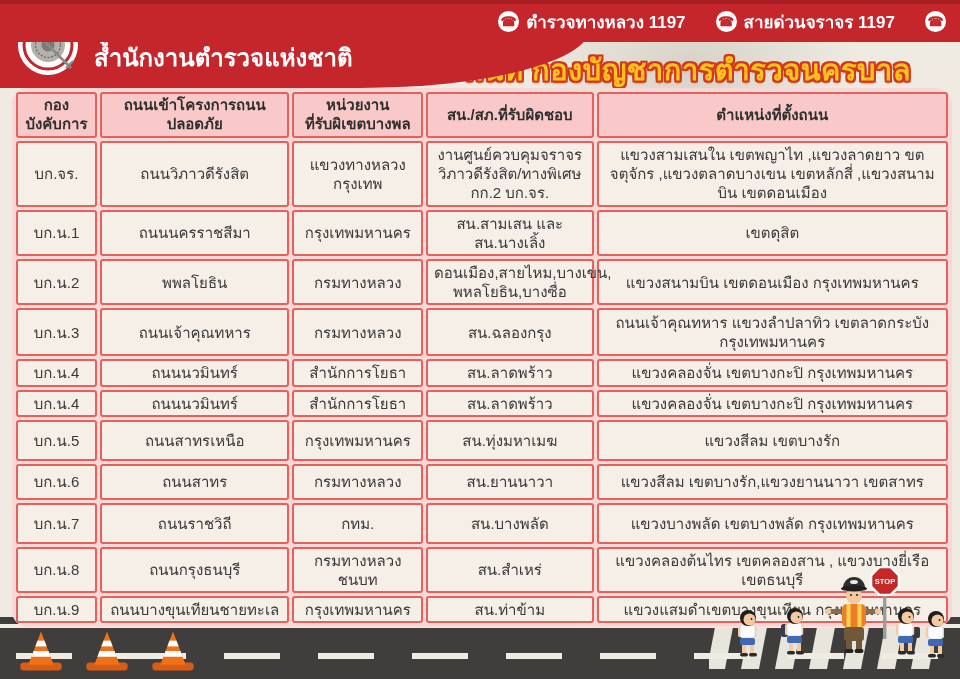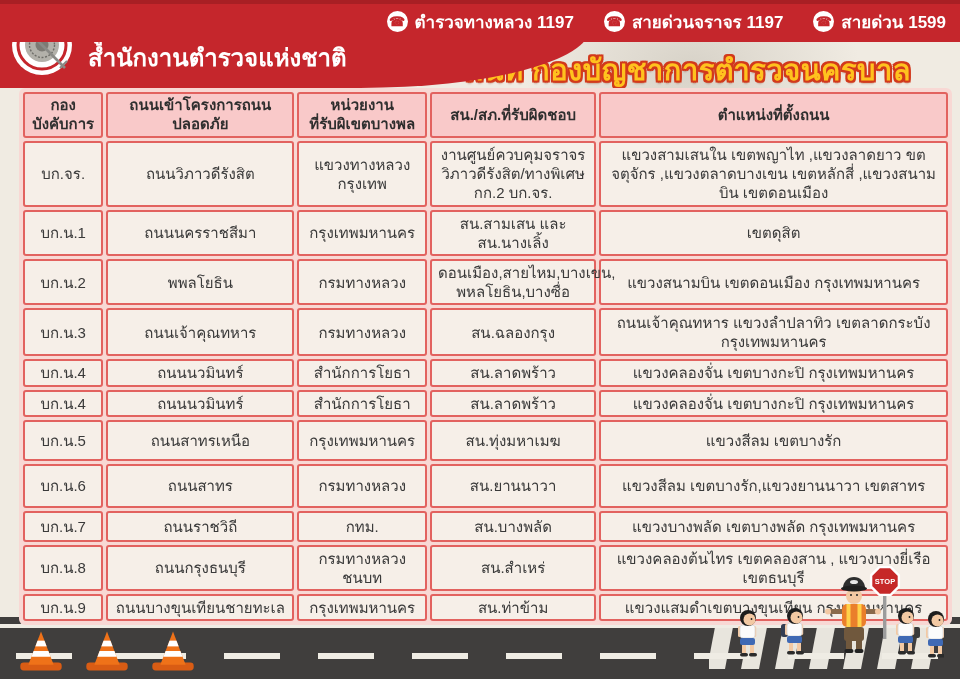--- a/index.html
+++ b/index.html
@@ -17,52 +17,52 @@
     position:absolute;top:0;left:0;right:0;height:42px;background:#c5262c;
     border-top:4px solid #a81f24;box-sizing:border-box;z-index:2;
   }
   .phones{position:absolute;right:14px;top:0;height:34px;display:flex;align-items:center;gap:30px;}
   .phone-item{display:flex;align-items:center;gap:7px;color:#fff;font-weight:bold;font-size:17px;white-space:nowrap;}
   .phone-icon{width:21px;height:21px;border-radius:50%;background:#fff;color:#c5262c;
     display:flex;align-items:center;justify-content:center;font-size:13px;line-height:1;}
   .header-left{
     position:absolute;top:0;left:0;width:590px;height:88px;background:#c5262c;
     border-bottom-right-radius:230px 60px;z-index:1;
-    display:flex;align-items:center;gap:14px;padding-left:10px;box-sizing:border-box;
+    display:flex;align-items:center;gap:14px;padding-left:16px;box-sizing:border-box;
   }
   .logo{width:64px;height:64px;flex:0 0 auto;margin-top:2px;}
   .titles{color:#fff;font-weight:bold;font-size:24px;line-height:1.12;margin-top:2px;}
   .subtitle{
     position:absolute;top:47px;left:425px;right:10px;text-align:center;z-index:0;
     font-size:29px;font-weight:bold;color:#ffc21e;letter-spacing:.5px;
     text-shadow:-2px -2px 0 #d2391c,2px -2px 0 #d2391c,-2px 2px 0 #d2391c,2px 2px 0 #d2391c,
       0 -2px 0 #d2391c,0 2px 0 #d2391c,-2px 0 0 #d2391c,2px 0 0 #d2391c,0 3px 2px rgba(130,30,8,.4);
   }
   
   .table-wrap{
-    position:absolute;left:19px;right:8px;top:88px;
-    background:#f8d8d4;padding:1px;border-radius:6px;z-index:3;
+    position:absolute;left:12px;right:8px;top:88px;
+    background:#f8d8d4;padding:1px;border-radius:16px;z-index:3;
   }
   table{width:100%;border-collapse:separate;border-spacing:3px;table-layout:fixed;}
   col.c0{width:8.8%}col.c1{width:20.6%}col.c2{width:14.2%}col.c3{width:18.2%}col.c4{width:38.2%}
   th,td{
     border:2px solid #e2625f;border-radius:3px;text-align:center;vertical-align:middle;
     padding:2px 6px;white-space:pre-line;box-sizing:border-box;
   }
   th{background:#f9c9c9;font-weight:bold;font-size:15px;line-height:1.25;color:#2e2e2e;height:46px;}
   td{background:#f6efe8;font-size:15px;line-height:1.28;color:#3a3a3a;}
   tbody tr:nth-child(1) td{height:64px}
   tbody tr:nth-child(2) td{height:38px}
   tbody tr:nth-child(3) td{height:40px}
   tbody tr:nth-child(4) td{height:48px}
   tbody tr:nth-child(5) td{height:27px}
   tbody tr:nth-child(6) td{height:27px}
   tbody tr:nth-child(7) td{height:41px}
-  tbody tr:nth-child(8) td{height:44px}
-  tbody tr:nth-child(9) td{height:31px}
+  tbody tr:nth-child(8) td{height:36px}
+  tbody tr:nth-child(9) td{height:41px}
   tbody tr:nth-child(10) td{height:30px}
   tbody tr:nth-child(11) td{height:16px}
   
   .road{position:absolute;left:0;right:0;bottom:0;height:62px;background:#403e3d;z-index:1;}
   .road:before{content:"";position:absolute;left:0;right:0;top:7px;height:4px;background:#efece4;}
   .road:after{content:"";position:absolute;left:0;right:0;top:36px;height:6px;
     background:repeating-linear-gradient(90deg,#efece4 0 56px,transparent 56px 94px);
     background-position:130px 0;}
   .cones{position:absolute;left:18px;bottom:8px;display:flex;gap:20px;z-index:4;}
   .cones svg{display:block;}
@@ -76,21 +76,20 @@
     <div class="phone-item">
       <span class="phone-icon">☎</span>
       <span>ตำรวจทางหลวง 1197</span>
     </div>
     <div class="phone-item">
       <span class="phone-icon">☎</span>
       <span>สายด่วนจราจร 1197</span>
     </div>
     <div class="phone-item">
       <span class="phone-icon">☎</span>
-      <span>สายด่วน 1599</span>
     </div>
   </div>
 </div>
 
 <div class="header-left">
   <div class="logo">
     <svg viewBox="0 0 64 64" width="64" height="64">
       <circle cx="32" cy="32" r="30" fill="#ffffff"></circle>
       <circle cx="32" cy="32" r="24" fill="#ffffff" stroke="#c5262c" stroke-width="3"></circle>
       <circle cx="32" cy="32" r="17" fill="#b3b1aa"></circle>

